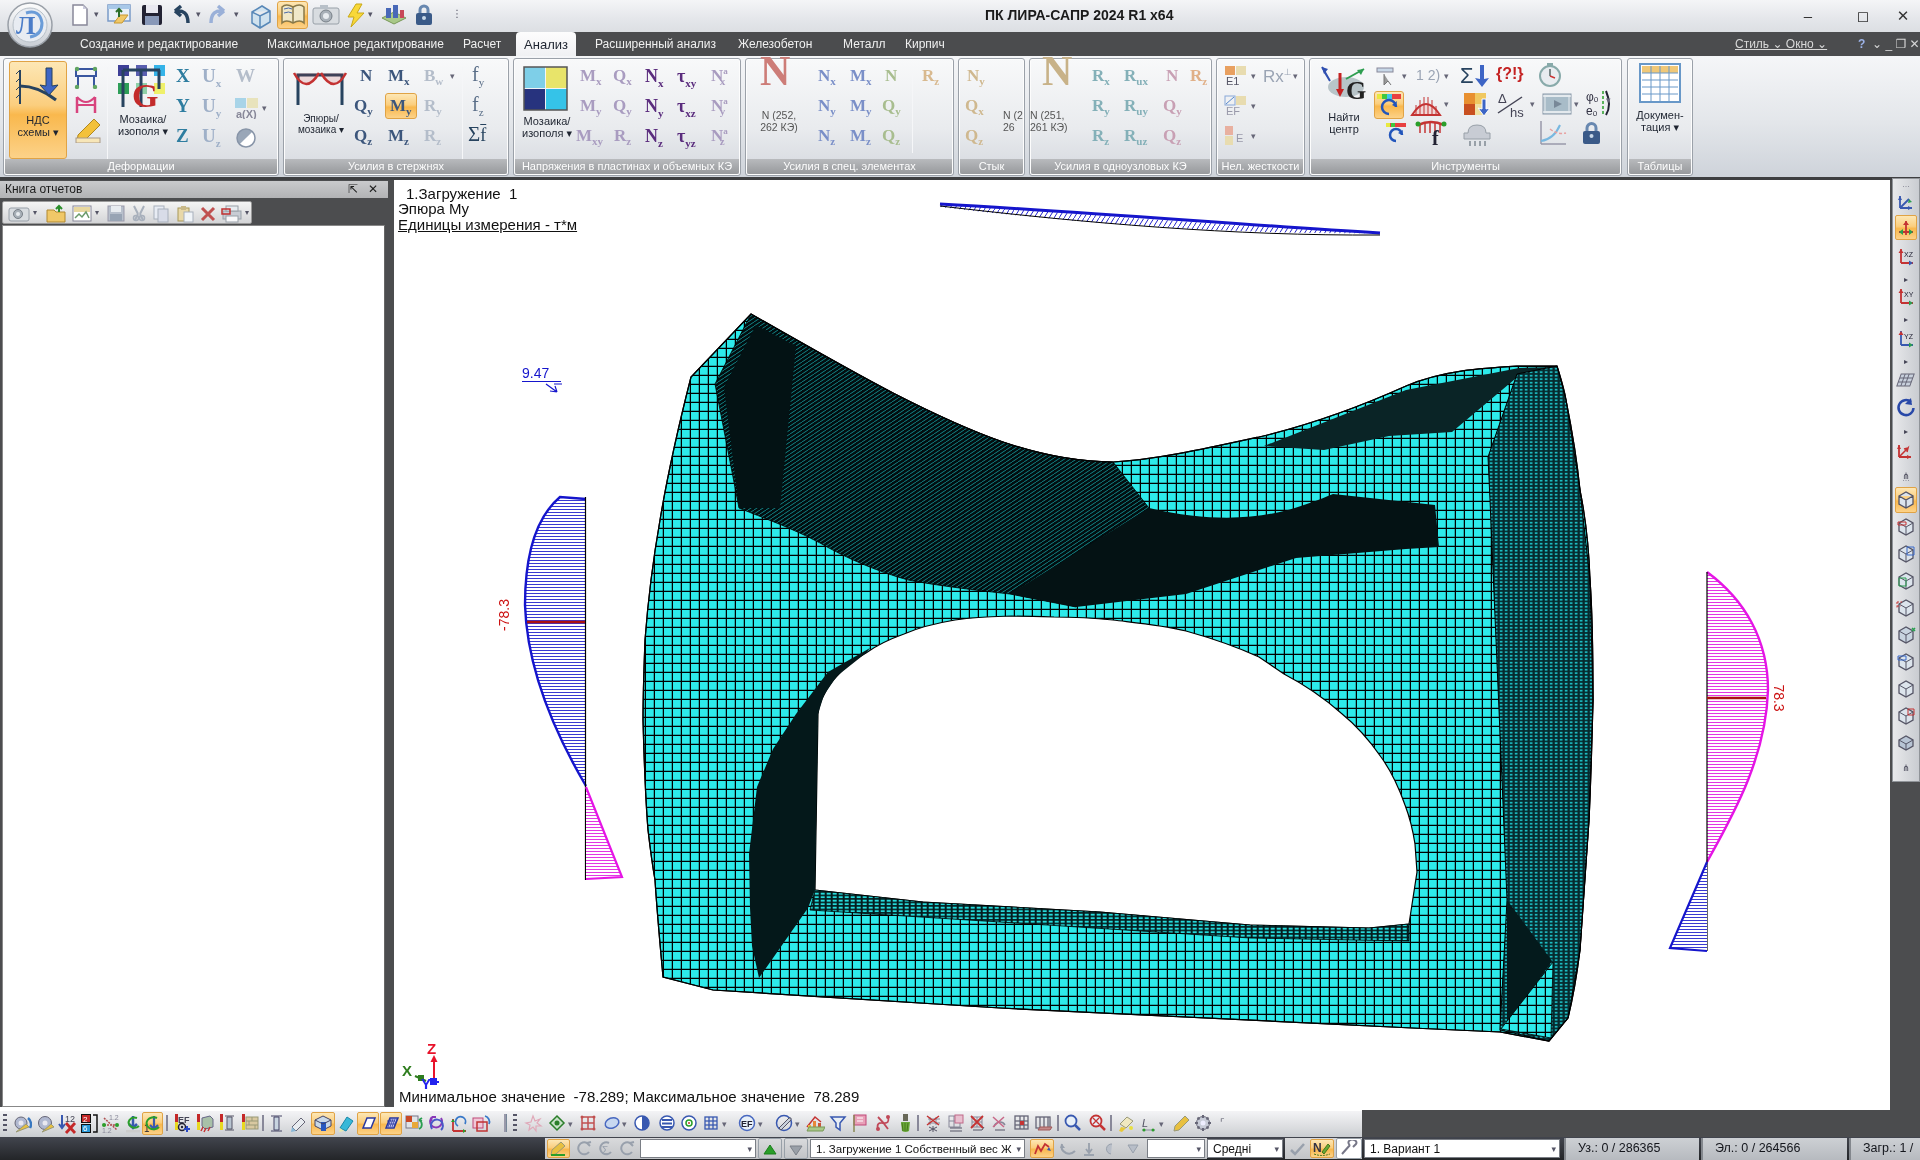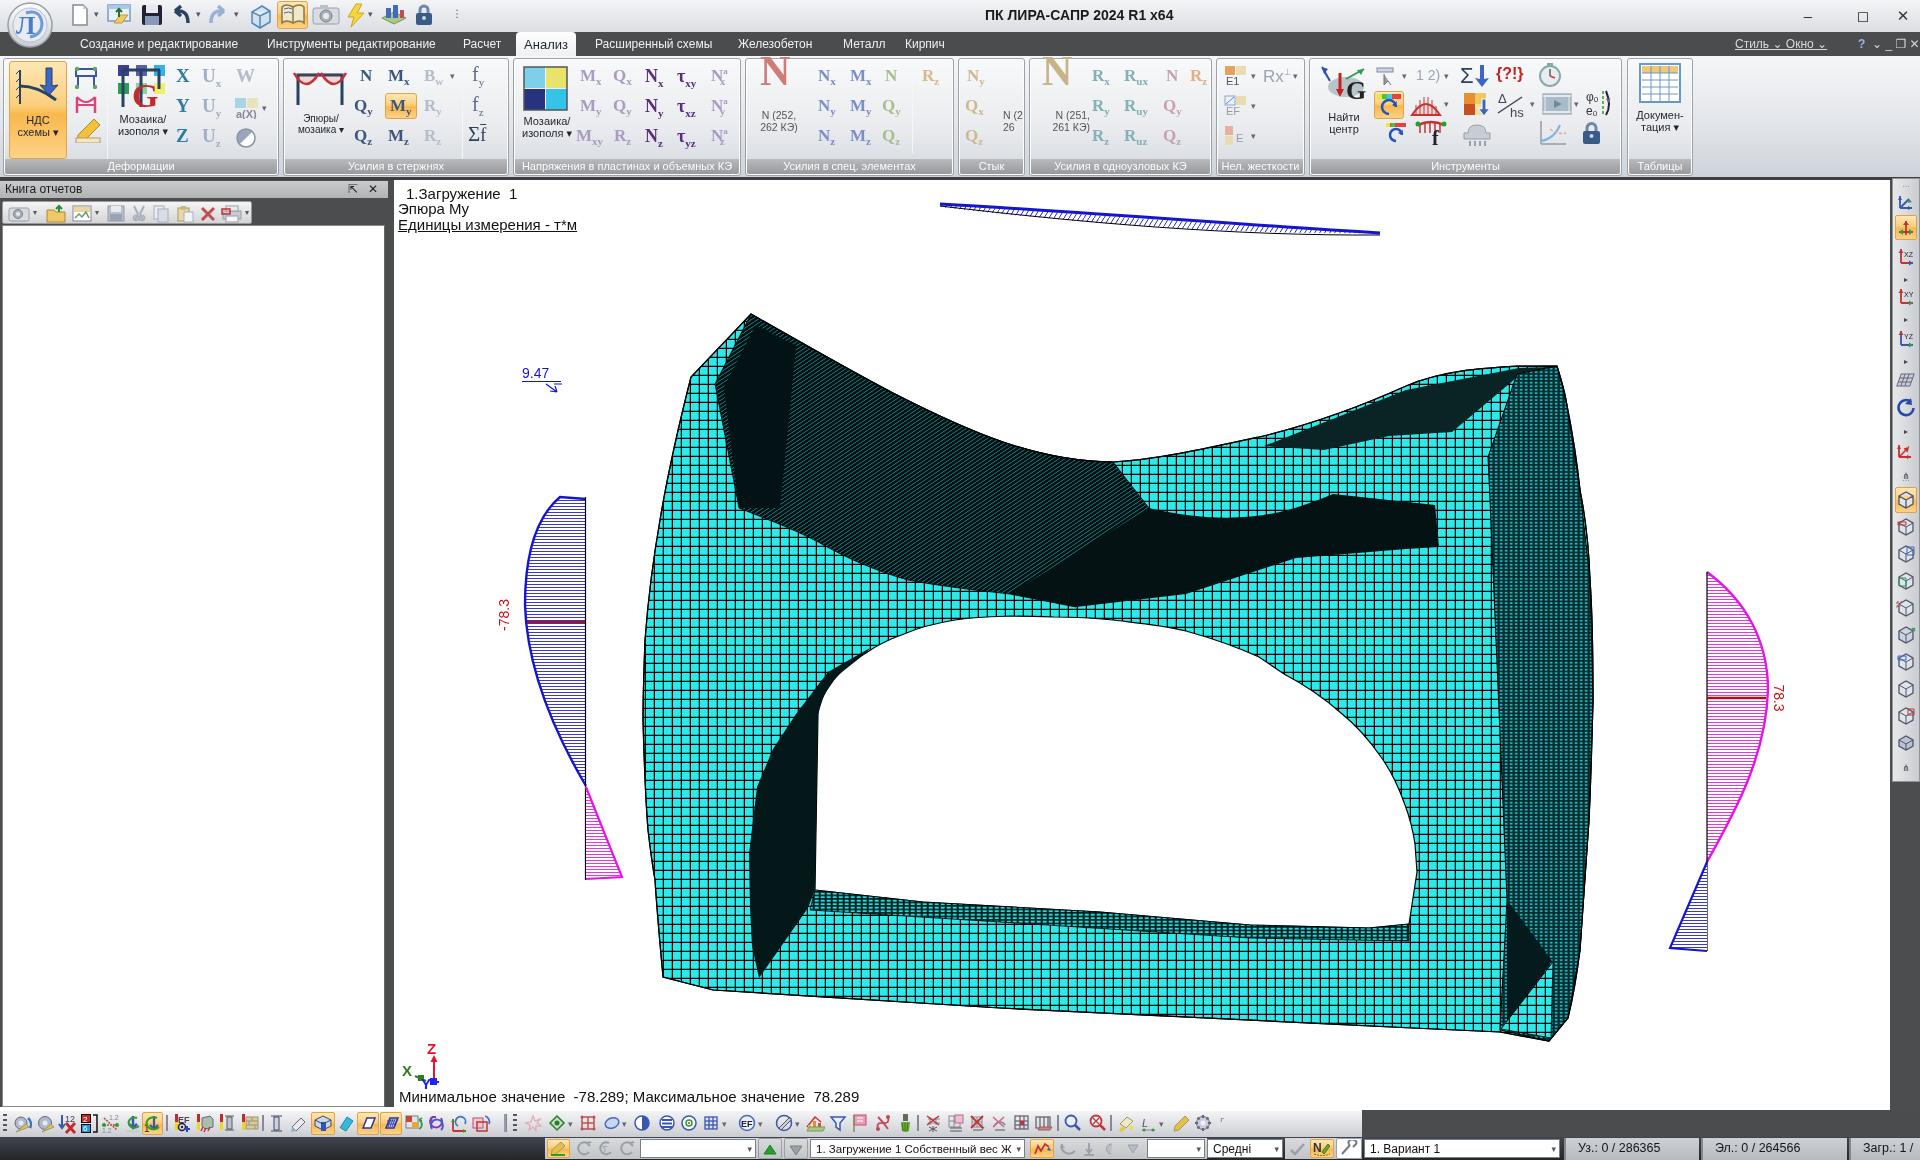--- a/index.html
+++ b/index.html
@@ -138,24 +138,24 @@
         <rect x="4" y="11" width="16" height="12" rx="2" fill="#3a5a88"></rect>
         <path d="M8 11 v-3 a4 4 0 0 1 8 0 v3" fill="none" stroke="#6888b0" stroke-width="3"></path>
         <circle cx="12" cy="16" r="2" fill="#c8d8e8"></circle>
       </svg>
    <div class="icon" style="left:452px; top:8px; font-size:10px; color:#556;">⋮</div>
   </div>
 </div>
 
 <div id="tabrow">
   <div class="tab" style="left:80px;">Создание и редактирование</div>
-  <div class="tab" style="left:267px;">Инструменты редактирование</div>
+  <div class="tab" style="left:267px;">Максимальное редактирование</div>
   <div class="tab" style="left:463px;">Расчет</div>
   <div id="tab-active" style="left:516px; width:60px;">Анализ</div>
-  <div class="tab" style="left:595px;">Расширенный схемы</div>
+  <div class="tab" style="left:595px;">Расширенный анализ</div>
   <div class="tab" style="left:738px;">Железобетон</div>
   <div class="tab" style="left:843px;">Металл</div>
   <div class="tab" style="left:905px;">Кирпич</div>
   <div class="tr-ctrl" style="left:1735px;text-decoration:underline;">Стиль ⌄ Окно ⌄</div>
   <div class="tr-ctrl" style="left:1858px; color:#9db3e8; font-weight:bold;">?</div>
   <div class="tr-ctrl" style="left:1872px;">⌄ _ ❐ ✕</div>
 </div>
 
 <div id="ribbon">
 
@@ -307,21 +307,21 @@
   <div class="rlabel">Стык</div>
   <div class="lbtn" style="left:8px; top:7px;  color:#cfb88f;">N<sub>y</sub></div>
   <div class="lbtn" style="left:6px; top:37px; color:#cfb88f;">Q<sub>x</sub></div>
   <div class="lbtn" style="left:6px; top:67px; color:#cfb88f;">Q<sub>z</sub></div>
   <div style="position:absolute; left:44px; top:50px; width:24px; font-size:10.5px; color:#555;">N (2<br>26</div>
  </div>
 
  <div class="rgroup" style="left:1029px; width:183px;">
   <div class="rlabel">Усилия в одноузловых КЭ</div>
   <div class="lbtn" style="left:12px; top:2px; color:#c8b288; font-size:42px;">N</div>
-  <div style="position:absolute; left:0px; top:50px; width:60px; text-align:right; font-size:10.5px; color:#555;">N (251,<br>261 КЭ)</div>
+  <div style="position:absolute; left:0px; top:50px; width:60px; text-align:left; font-size:10.5px; color:#555;">N (251,<br>261 КЭ)</div>
   <div class="lbtn" style="left:62px;  top:7px;  color:#84b0b8;">R<sub>x</sub></div>
   <div class="lbtn" style="left:62px;  top:37px; color:#84b0b8;">R<sub>y</sub></div>
   <div class="lbtn" style="left:62px;  top:67px; color:#84b0b8;">R<sub>z</sub></div>
   <div class="lbtn" style="left:94px;  top:7px;  color:#84b0b8;">R<sub>ux</sub></div>
   <div class="lbtn" style="left:94px;  top:37px; color:#84b0b8;">R<sub>uy</sub></div>
   <div class="lbtn" style="left:94px;  top:67px; color:#84b0b8;">R<sub>uz</sub></div>
   <div class="lbtn" style="left:136px; top:7px;  color:#c8a0b4;">N</div>
   <div class="lbtn" style="left:133px; top:37px; color:#c8a0b4;">Q<sub>y</sub></div>
   <div class="lbtn" style="left:133px; top:67px; color:#c8a0b4;">Q<sub>z</sub></div>
   <div class="lbtn" style="left:160px; top:7px;  color:#e0b088;">R<sub>z</sub></div>

